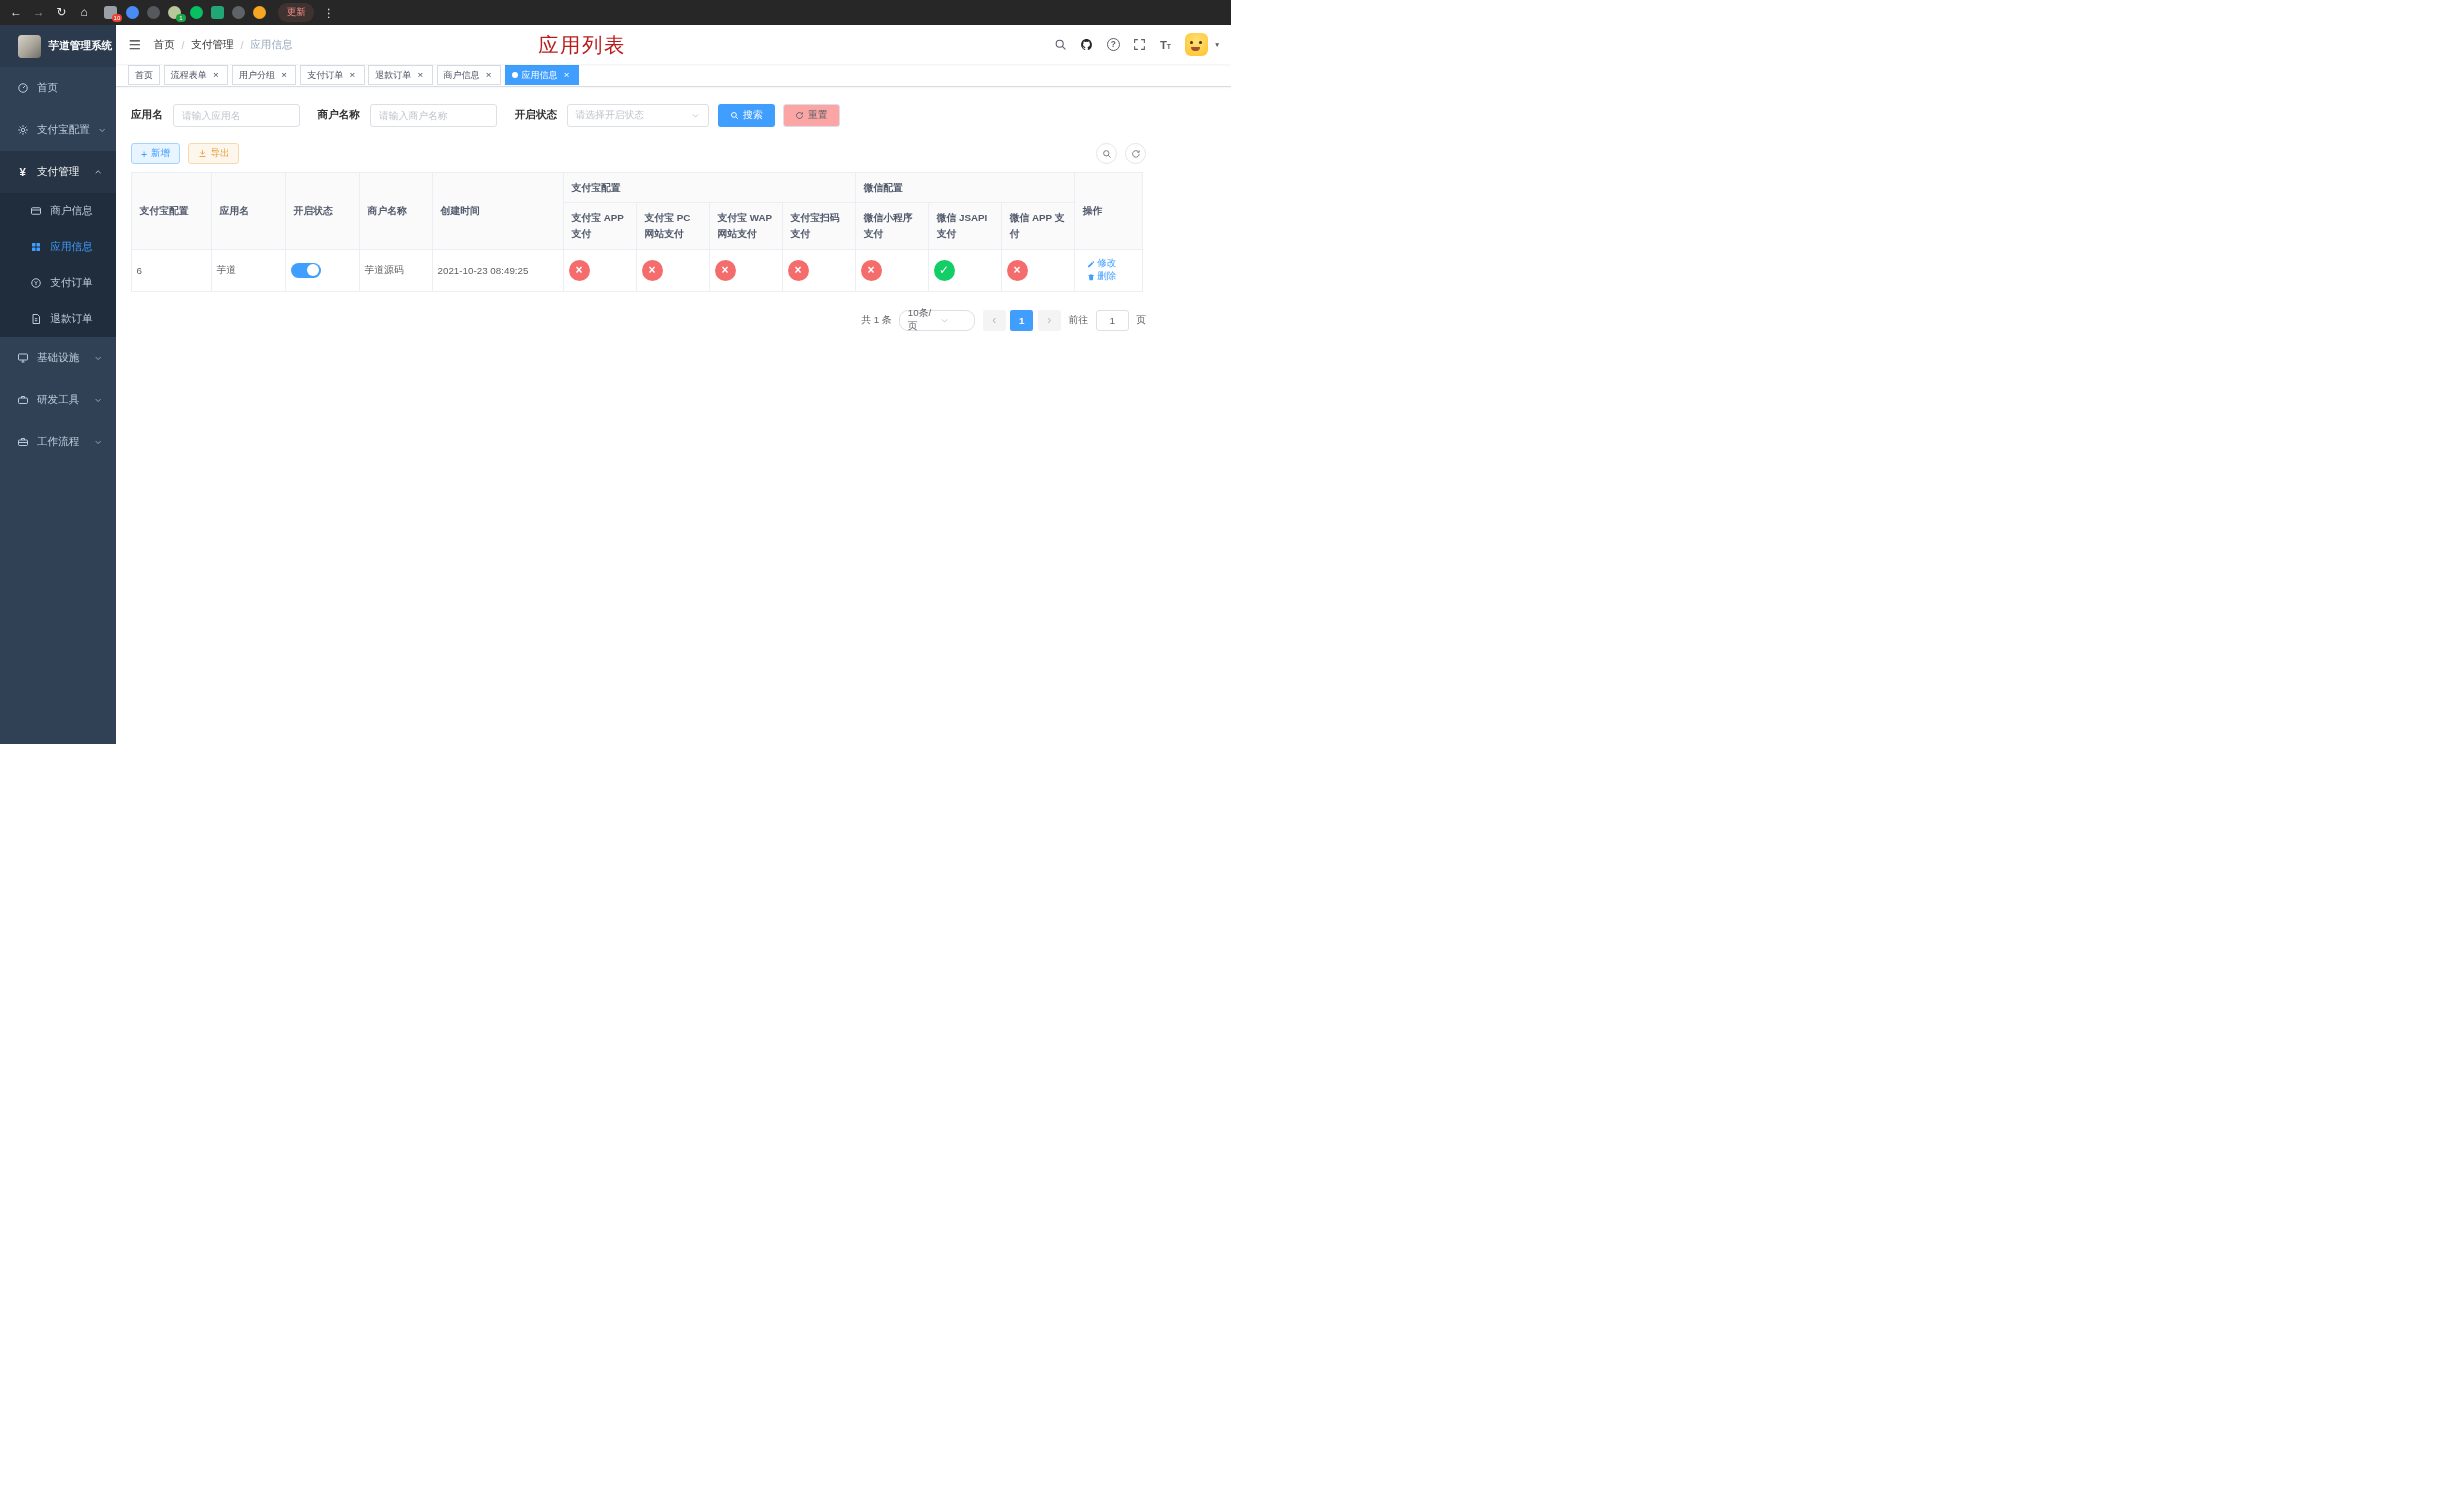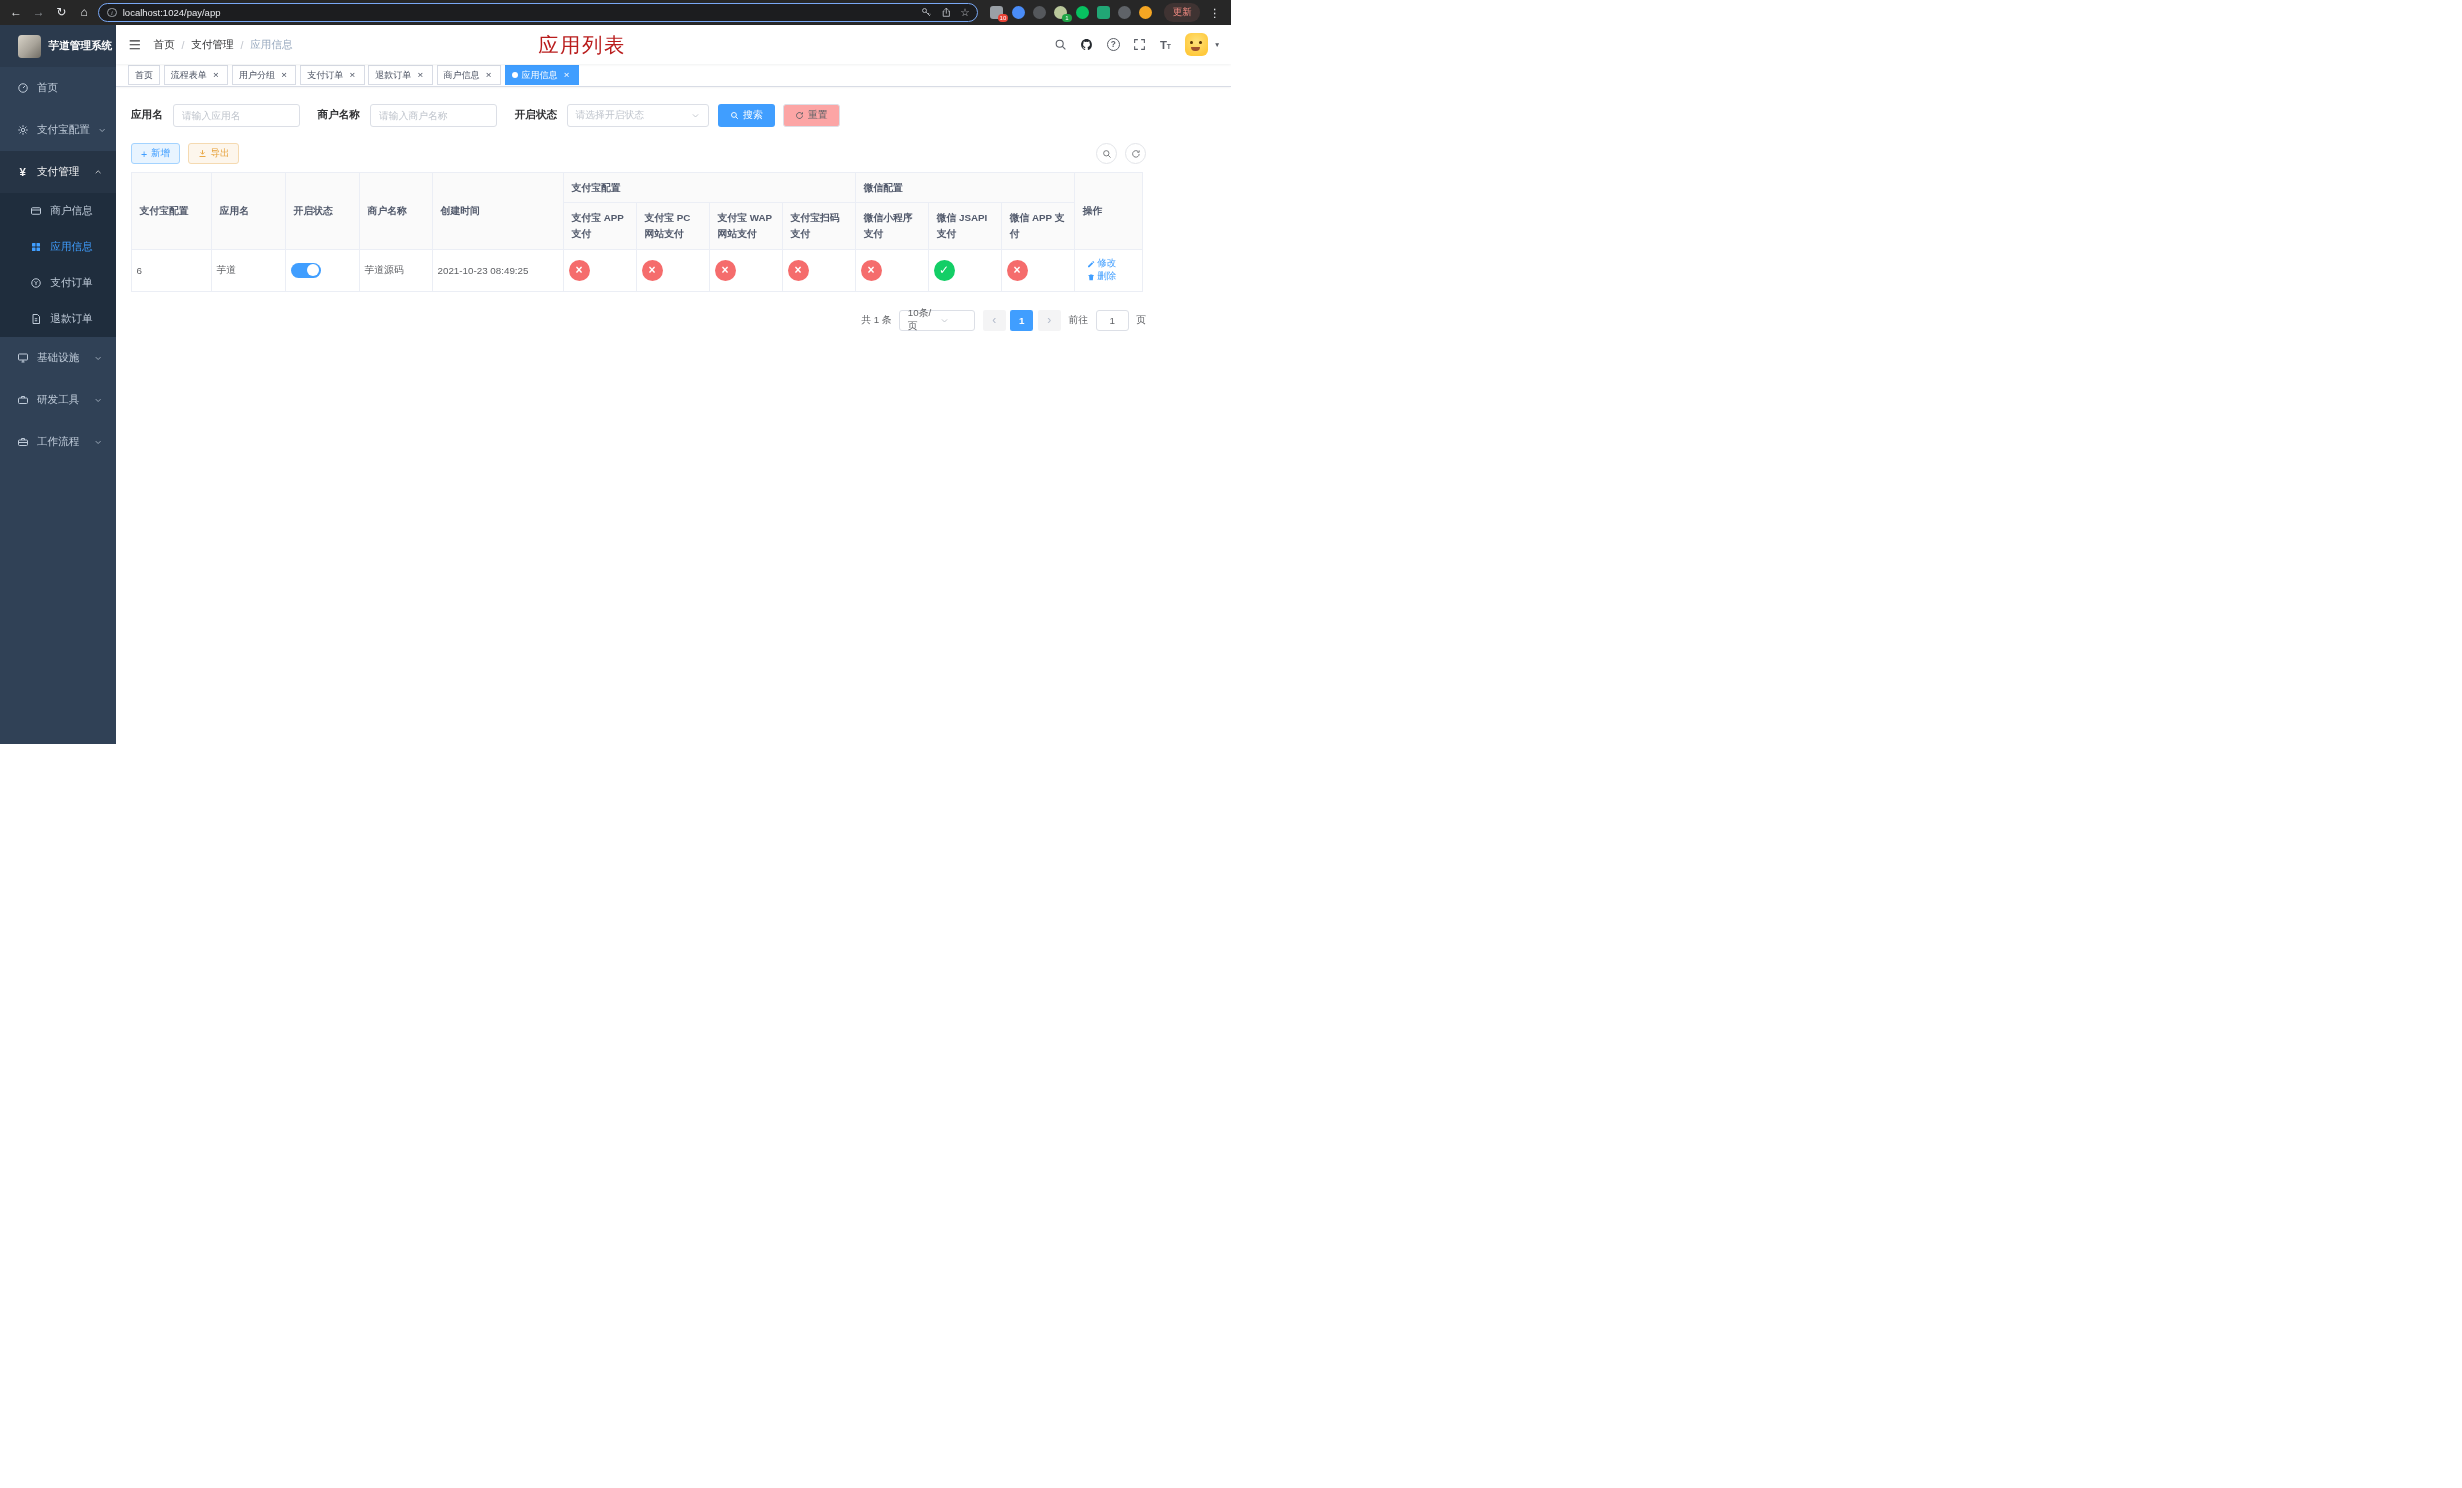--- a/index.html
+++ b/index.html
@@ -199,55 +199,37 @@
   }
   .status-circle[data-state="no"] { background: #f56c6c; }
   .status-circle[data-state="yes"] { background: #13ce66; }
   .status-circle[data-state="no"]::after { content: "×"; }
   .status-circle[data-state="yes"]::after { content: "✓"; }
   .op-link { color: #409eff; font-size: 9.5px; display: inline-flex; align-items: center; gap: 2.3px; margin: 0 7px; white-space: nowrap; }
   .op-link svg { width: 8.3px; height: 8.3px; }
 
   
   .pagination { display: flex; align-items: center; justify-content: flex-end; gap: 7.6px; margin-top: 18px; font-size: 9.8px; color: #606266; }
-  .pg-size { width: 76px; height: 21px; border: 0.8px solid #dcdfe6; border-radius: 3px; display: flex; align-items: center; padding: 0 6px 0 7.6px; gap: 3px; }
+  .pg-size { width: 76px; height: 21px; border: 0.8px solid #dcdfe6; border-radius: 9px; display: flex; align-items: center; padding: 0 6px 0 7.6px; gap: 3px; }
   .pg-size span { flex: 1; }
   .pg-btn { min-width: 23px; height: 21px; background: #f4f4f5; color: #b4bccc; border-radius: 2.3px; display: inline-flex; align-items: center; justify-content: center; font-size: 12px; }
   .pg-num { min-width: 23px; height: 21px; border-radius: 2.3px; display: inline-flex; align-items: center; justify-content: center; font-weight: 700; }
   .pg-num.active { background: #409eff; color: #fff; }
   .pager { display: flex; gap: 4.5px; }
   .pg-goto { width: 33px; height: 21px; border: 0.8px solid #dcdfe6; border-radius: 3px; text-align: center; font-size: 9.8px; color: #606266; outline: none; font-family: inherit; }
 </style>
 </head>
 <body>
 
 <div class="browser-bar" data-interactable="false">
   <span class="nav-btn" data-interactable="true">←</span>
   <span class="nav-btn dim" data-interactable="true">→</span>
   <span class="nav-btn" data-interactable="true">↻</span>
   <span class="nav-btn" data-interactable="true">⌂</span>
 
-  <div class="omnibox" data-interactable="true">
-    <span class="info-badge" data-interactable="true">i</span>
-    <span class="url-text" data-interactable="false">localhost:1024/pay/app</span>
-    <span class="omni-right" data-interactable="false">
-      <span class="omni-ic" data-interactable="true">
-        <svg viewBox="0 0 24 24" fill="none" stroke="currentColor" stroke-width="2">
-            <circle cx="8" cy="8" r="4.5"></circle>
-            <path d="M11.5 11.5l8.5 8.5M16 16l2.5-2.5M19 19l2.5-2.5"></path>
-          </svg>
-      </span>
-      <span class="omni-ic" data-interactable="true">
-        <svg viewBox="0 0 24 24" fill="none" stroke="currentColor" stroke-width="2">
-            <path d="M8 9H5v12h14V9h-3M12 15V3M8 6.5L12 2.5l4 4"></path>
-          </svg>
-      </span>
-      <span class="omni-ic star" data-interactable="true">☆</span>
-    </span>
-  </div>
 
   <div class="ext-cluster" data-interactable="false">
     <span class="ext e1" data-interactable="true">
         <i class="badge red" data-interactable="false">10</i>
       </span>
     <span class="ext e2" data-interactable="true"></span>
     <span class="ext e3" data-interactable="true"></span>
     <span class="ext e4" data-interactable="true">
         <i class="badge green" data-interactable="false">1</i>
       </span>

